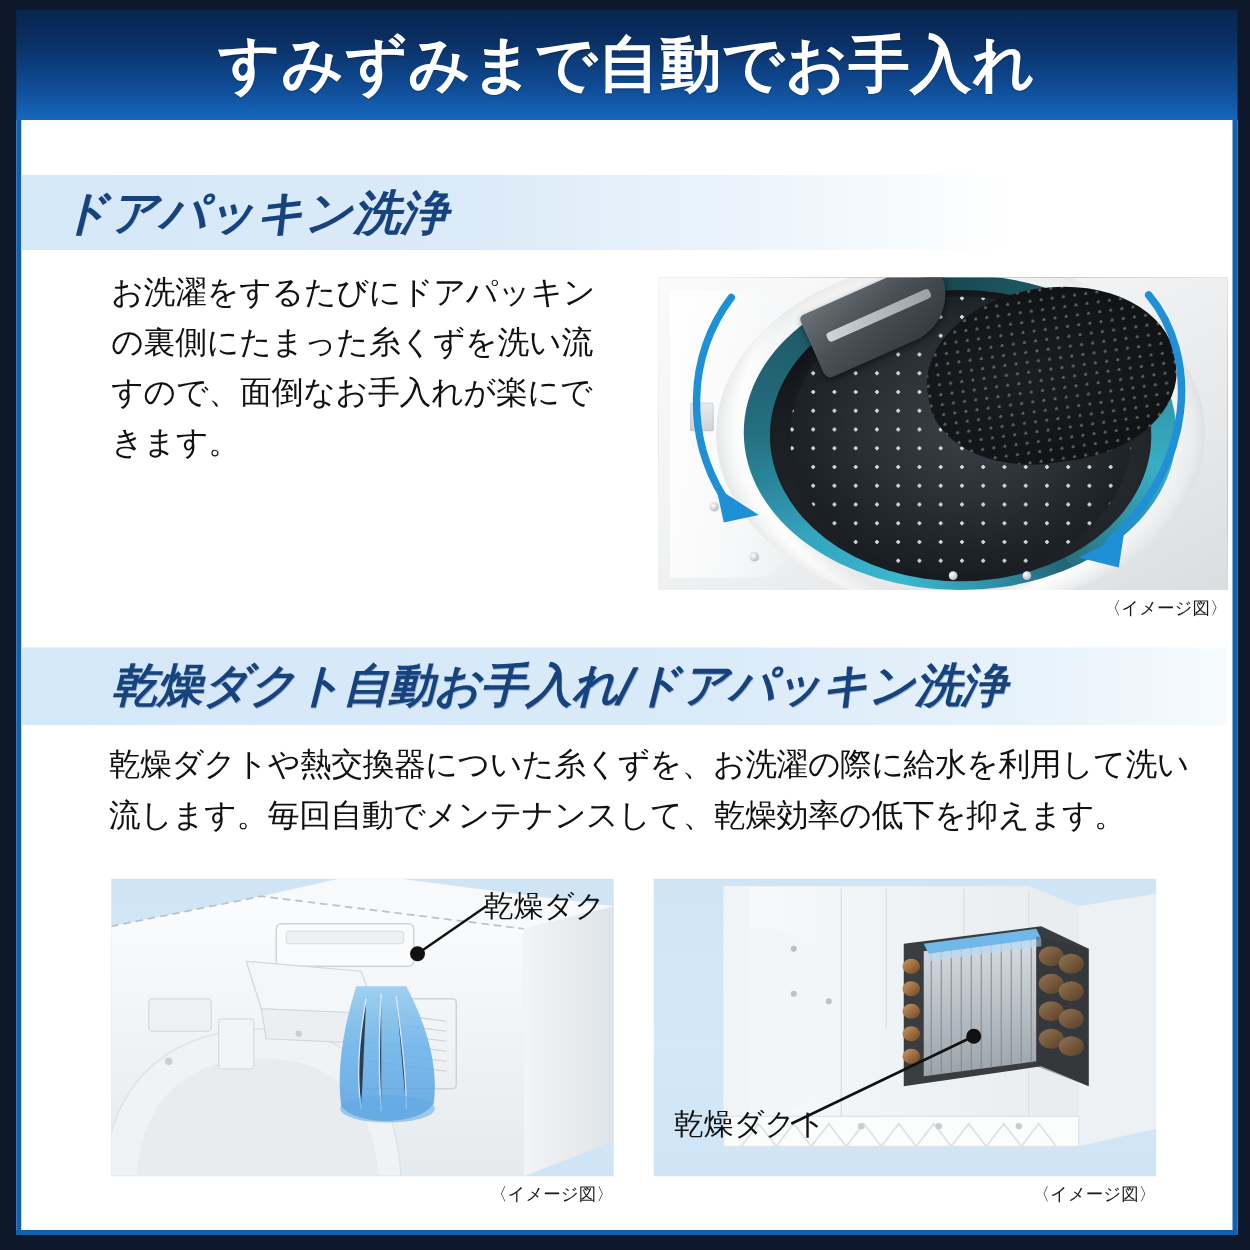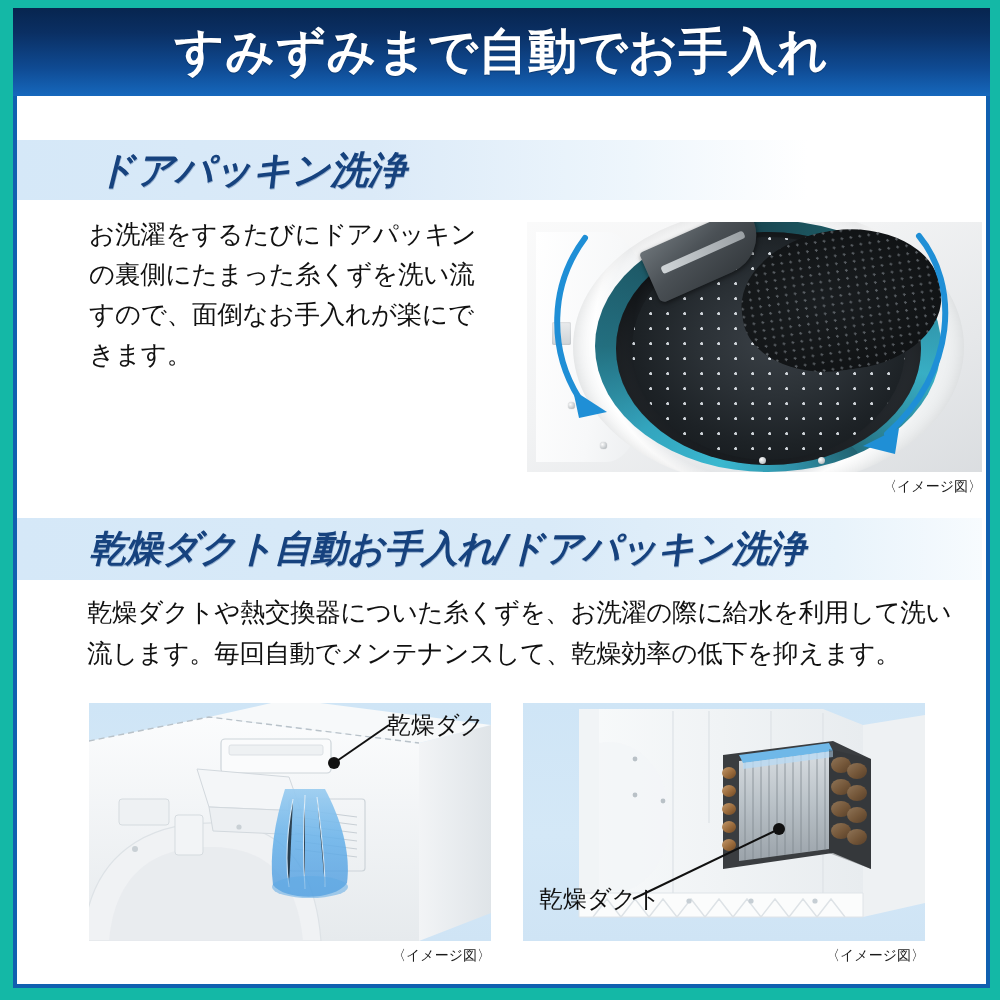--- a/index.html
+++ b/index.html
@@ -3,21 +3,21 @@
 <meta charset="utf-8">
 <title>Product Feature Panel</title>
 <style>
   * { box-sizing: border-box; margin: 0; padding: 0; }
   html, body {
     width: 1000px; height: 1000px;
     background: #ffffff;
     font-family: "Liberation Sans", "DejaVu Sans", sans-serif;
     overflow: hidden;
   }
-  .page { position: relative; width: 1000px; height: 1000px; background: #14b8a6; }
+  .page { position: relative; width: 1000px; height: 1000px; background: #0f172a; }
 
   
   .header {
     position: absolute; left: 13px; top: 8px; width: 977px; height: 88px;
     background: linear-gradient(180deg, #07254f 0%, #0a2f63 28%, #0f4a92 68%, #1668bd 100%);
     display: flex; align-items: center; justify-content: center;
   }
   .header-title {
     color: #ffffff;
     font-size: 49px;
@@ -51,21 +51,21 @@
     background: linear-gradient(90deg, #d5e8f8 0%, #d9eaf8 55%, #e8f3fb 85%, #f7fbfe 100%);
   }
   .band-title {
     color: #16427e;
     font-weight: bold;
     font-style: italic;
     white-space: nowrap;
     font-family: "DejaVu Sans", "Liberation Sans", sans-serif;
     text-shadow: 0.5px 0.5px 0 rgba(22,66,126,0.35);
   }
-  .band-1 .band-title { font-size: 38px; margin-left: 80px; letter-spacing: 0px; text-align: right; }
+  .band-1 .band-title { font-size: 38px; margin-left: 32px; letter-spacing: 0px; text-align: right; }
   .band-2 .band-title { font-size: 37px; margin-left: 72px; letter-spacing: -0.5px; }
 
   
   .body-text {
     position: absolute;
     color: #111111;
     font-family: "DejaVu Sans", "Liberation Sans", sans-serif;
   }
   .copy-1 {
     left: 72px; top: 118px; width: 410px;

